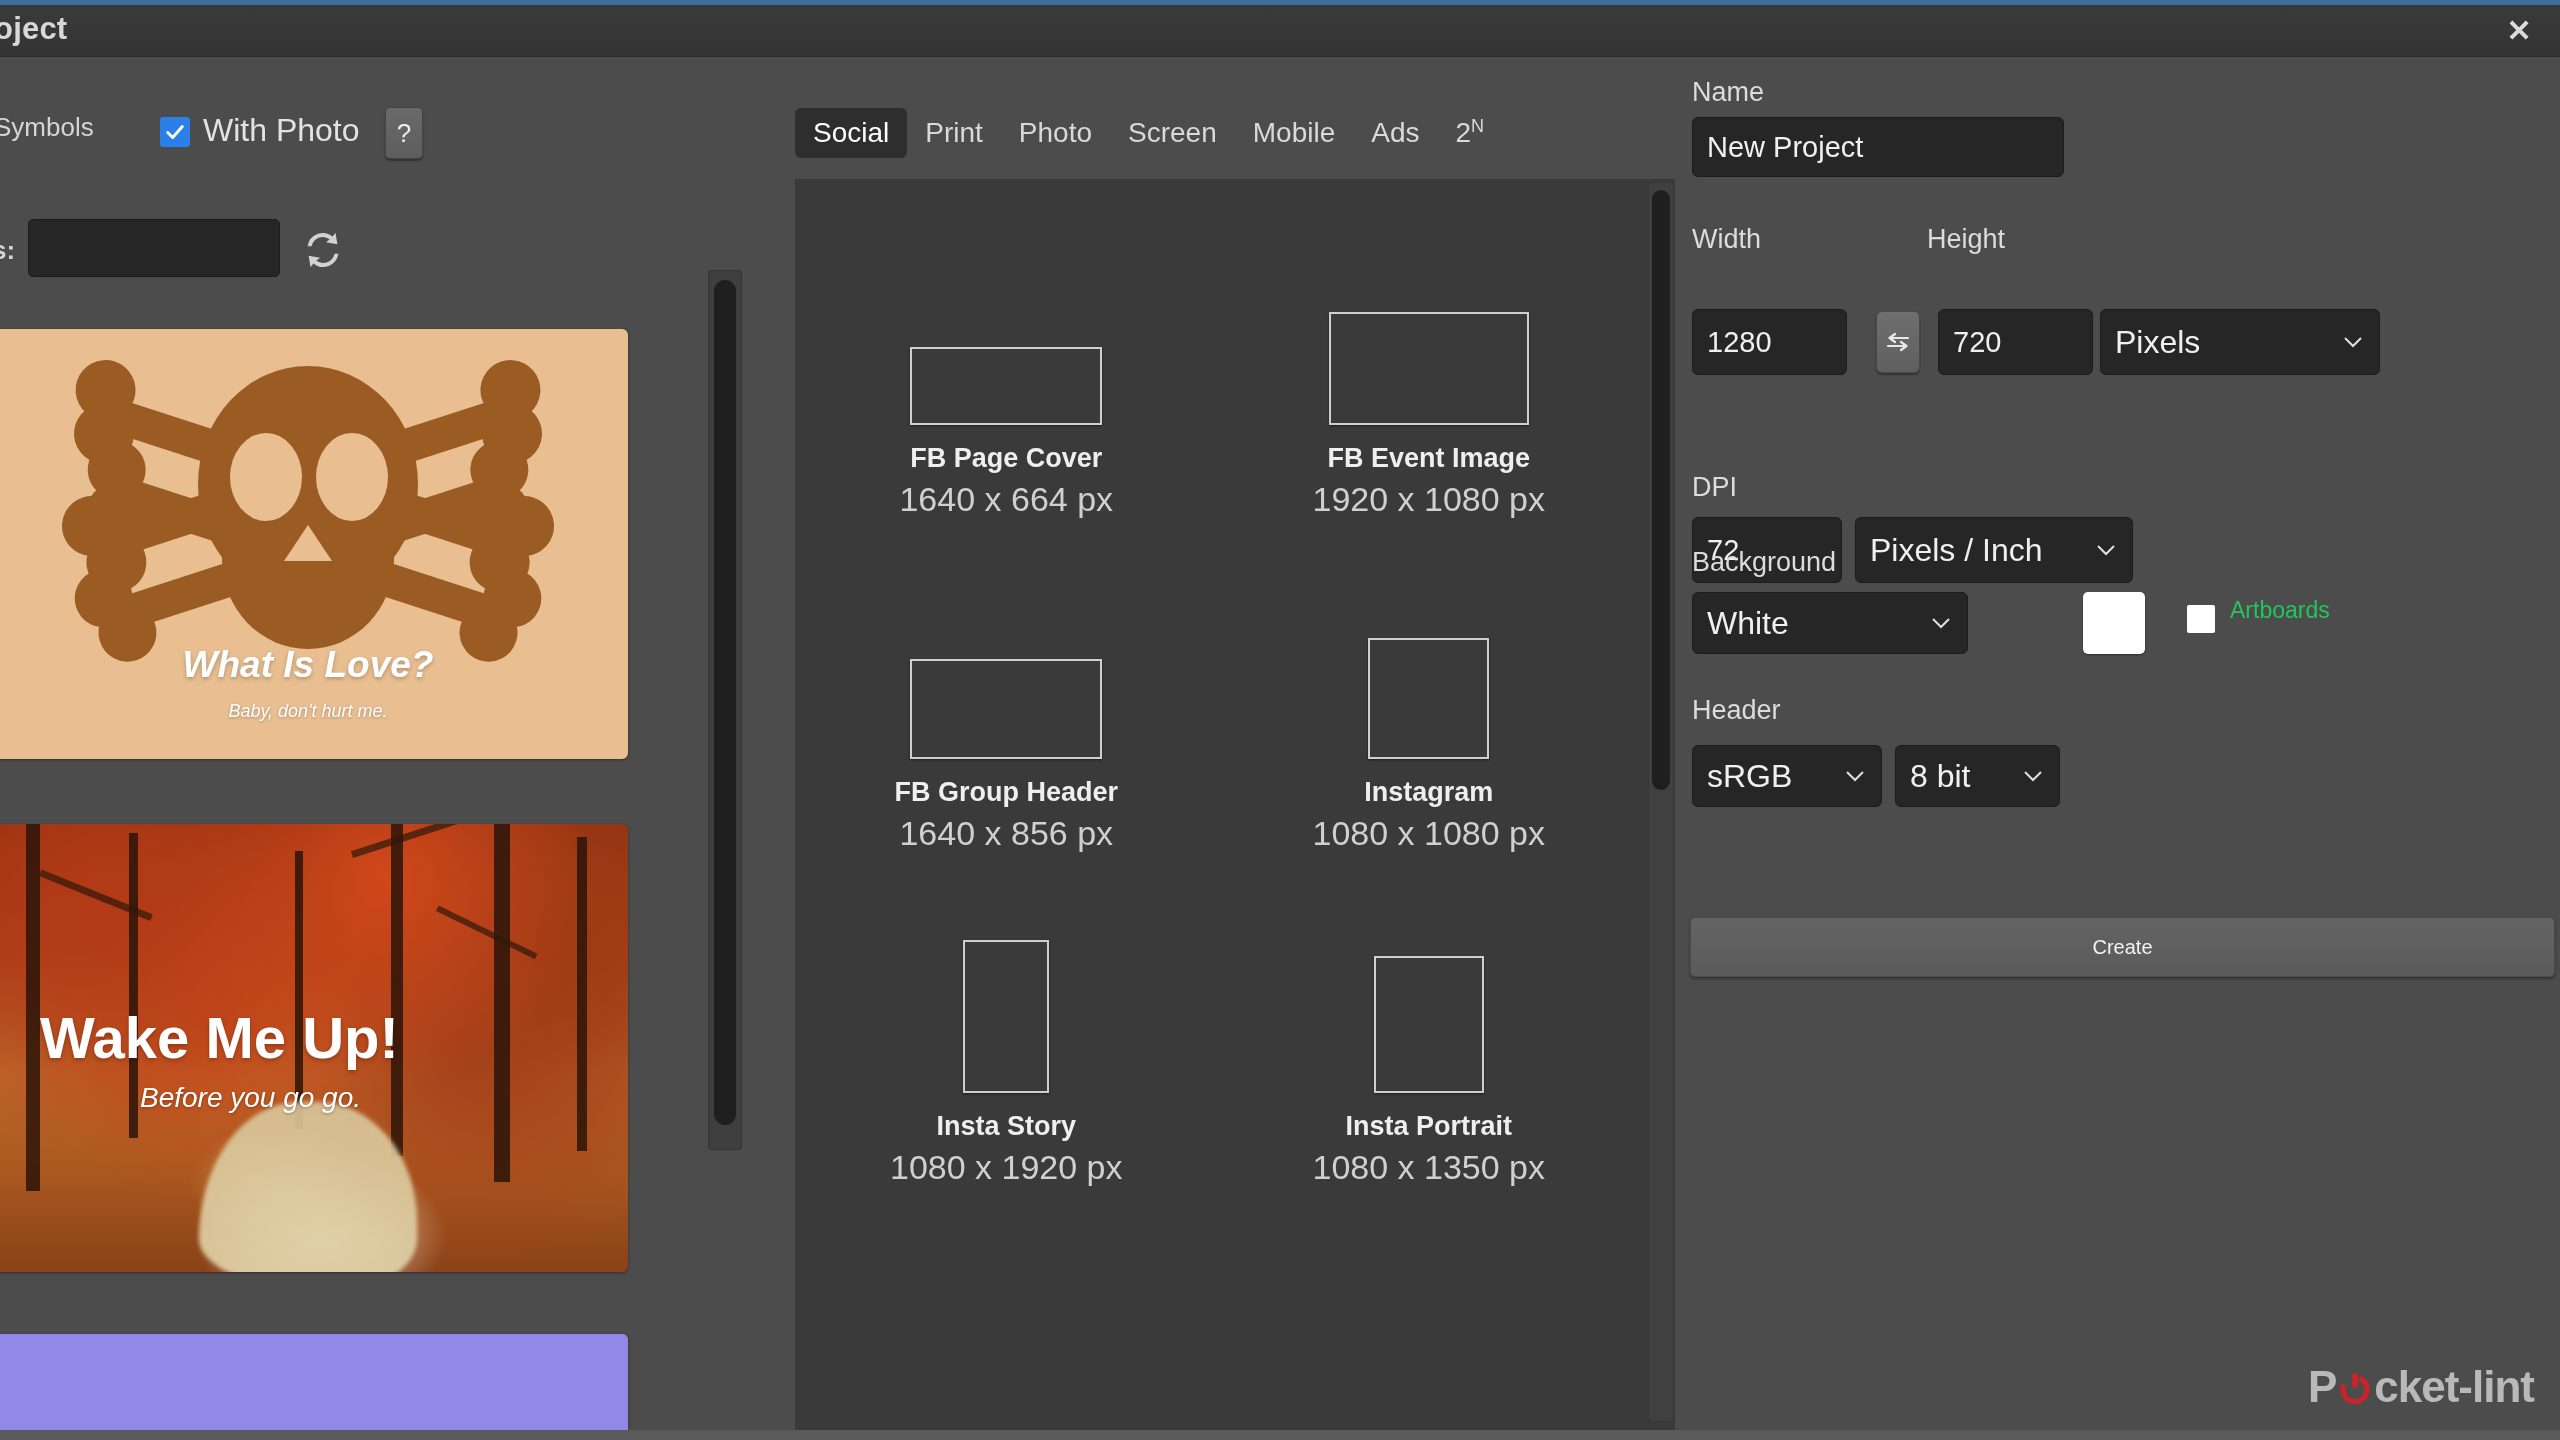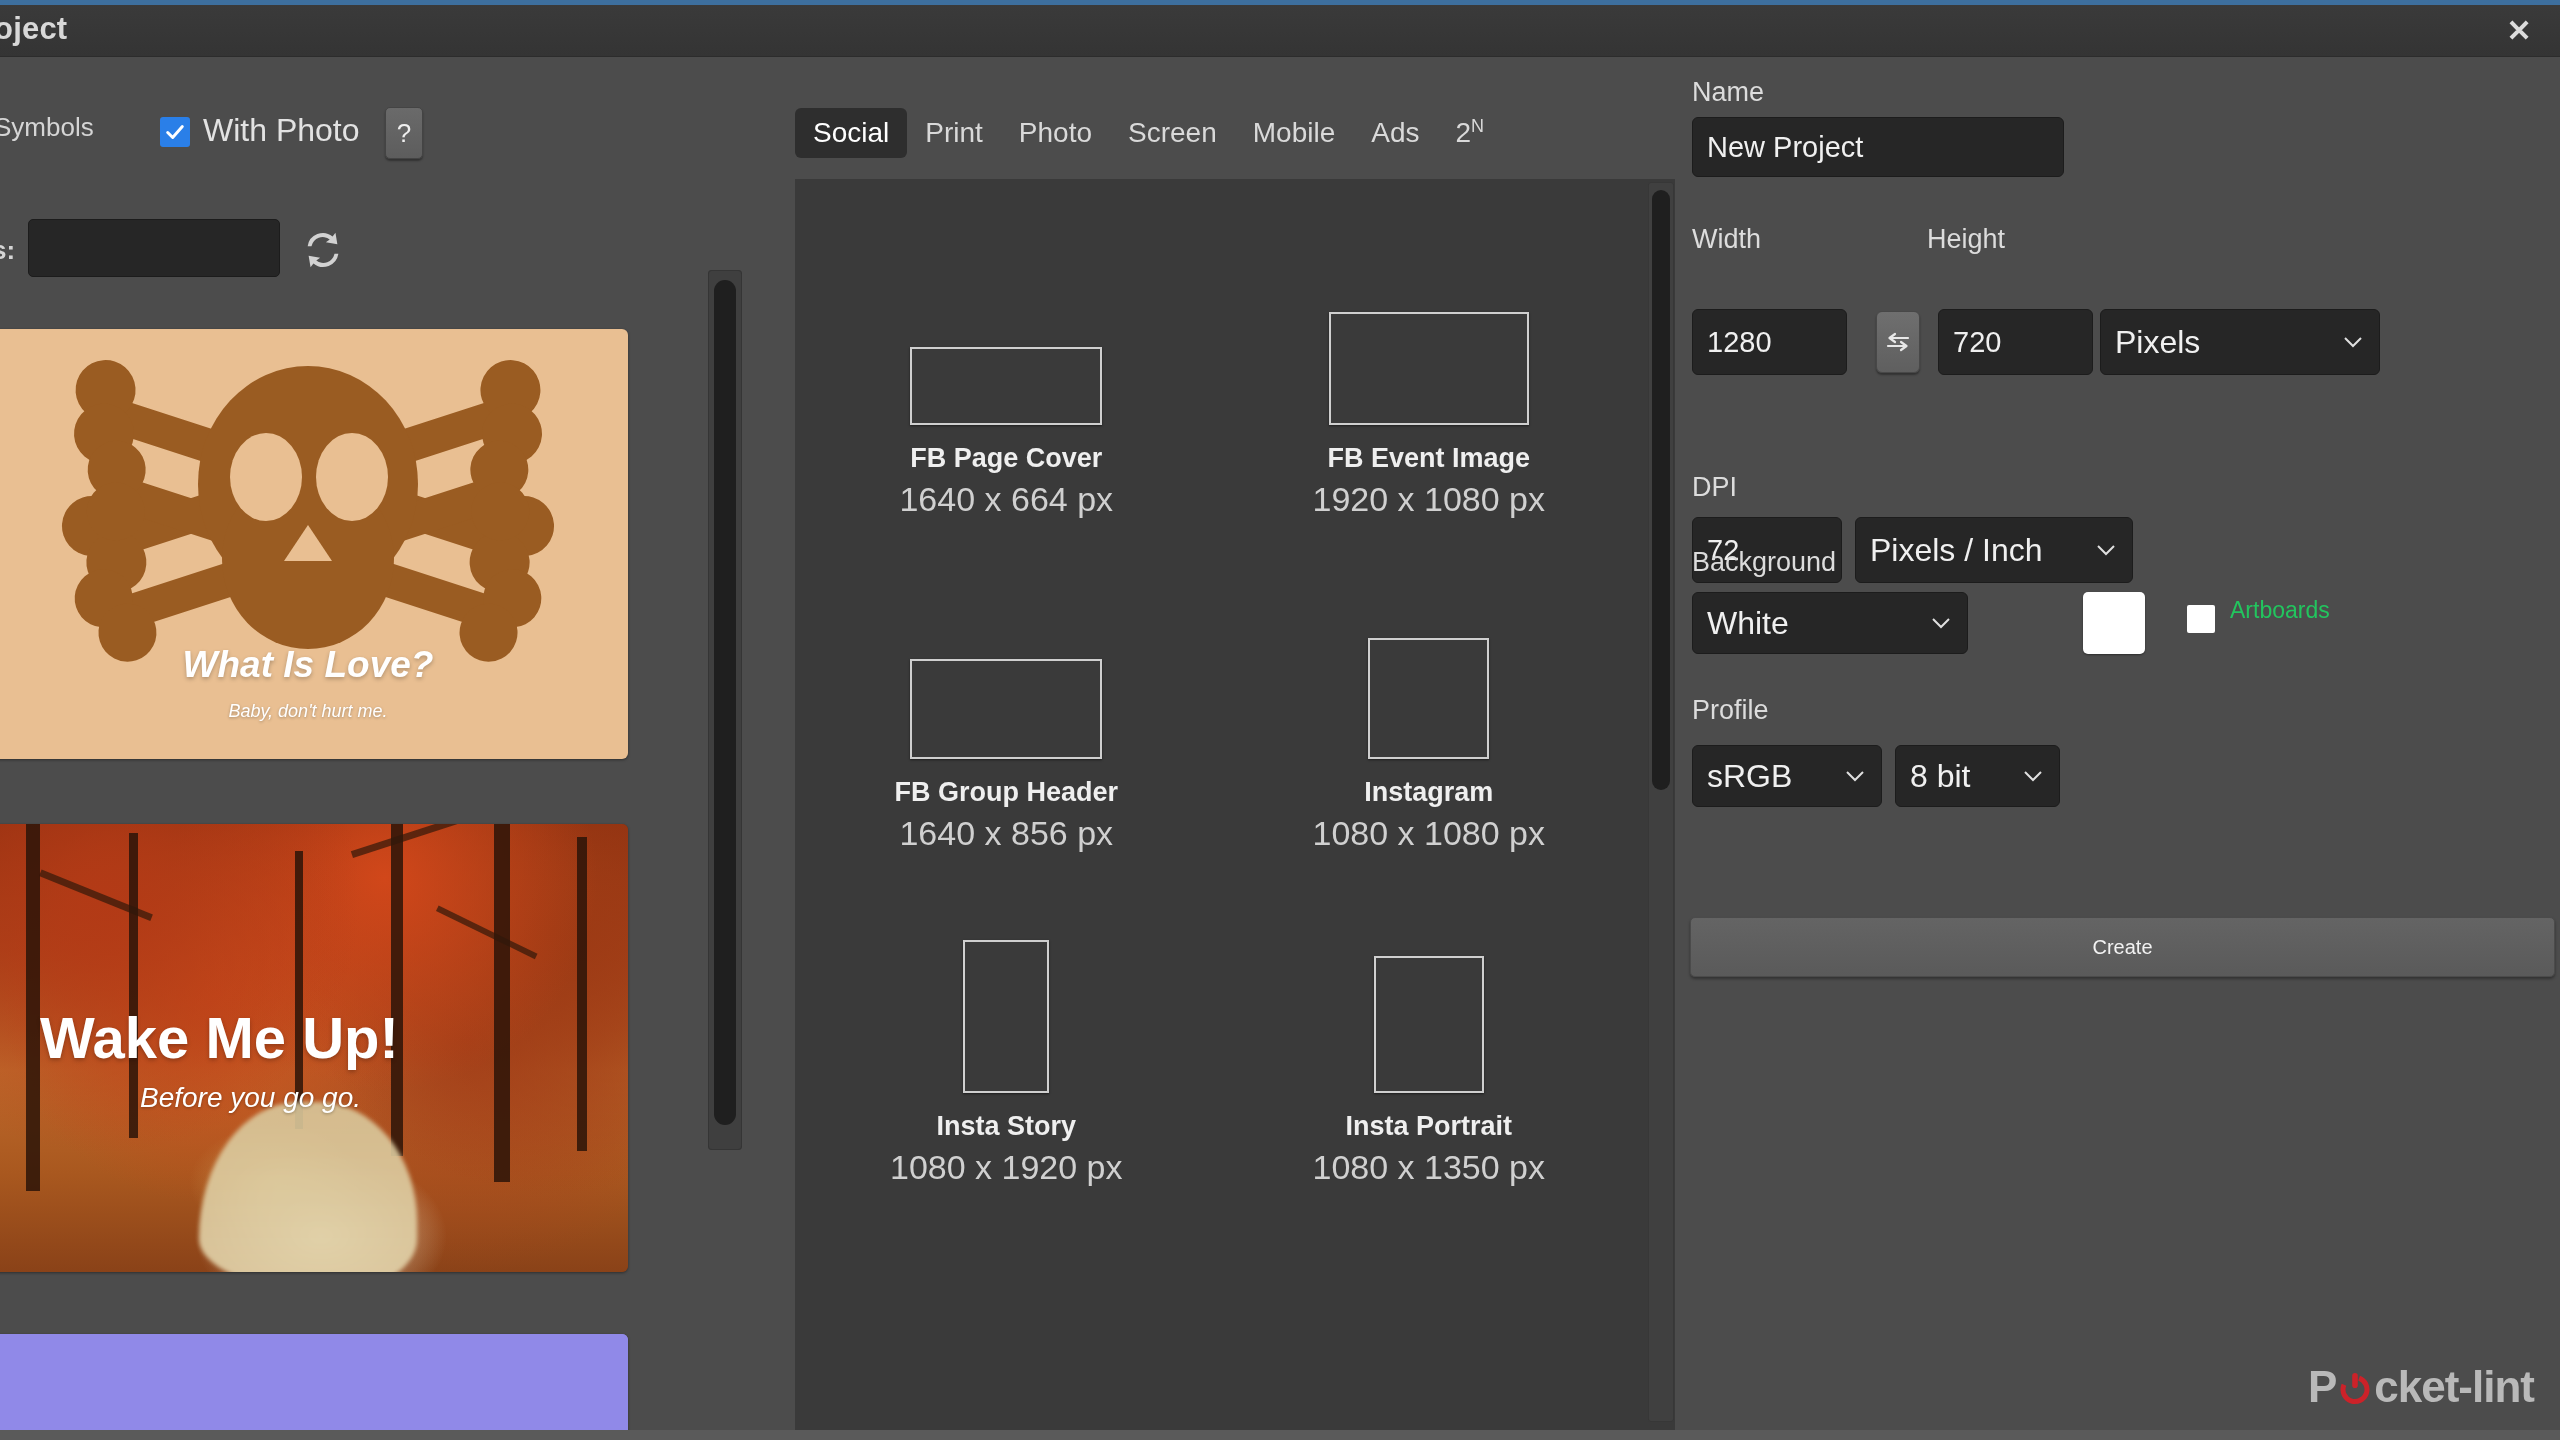--- a/index.html
+++ b/index.html
@@ -506,21 +506,21 @@
     <div class="selbox" style="left:2px; top:535px; width:276px; height:62px;">
       <span>White</span>
       <svg class="chev" viewBox="0 0 20 12">
         <path d="M2 2 L10 10 L18 2" fill="none" stroke="#e0e0e0" stroke-width="2"></path>
       </svg>
     </div>
     <div class="swatch"></div>
     <div class="artboards-check"></div>
     <div class="artboards-label">Artboards</div>
 
-    <div class="field-label" style="left:2px; top:638px;">Profile</div>
+    <div class="field-label" style="left:2px; top:638px;">Header</div>
     <div class="selbox" style="left:2px; top:688px; width:190px; height:62px;">
       <span>sRGB</span>
       <svg class="chev" viewBox="0 0 20 12">
         <path d="M2 2 L10 10 L18 2" fill="none" stroke="#e0e0e0" stroke-width="2"></path>
       </svg>
     </div>
     <div class="selbox" style="left:205px; top:688px; width:165px; height:62px;">
       <span>8 bit</span>
       <svg class="chev" viewBox="0 0 20 12">
         <path d="M2 2 L10 10 L18 2" fill="none" stroke="#e0e0e0" stroke-width="2"></path>

